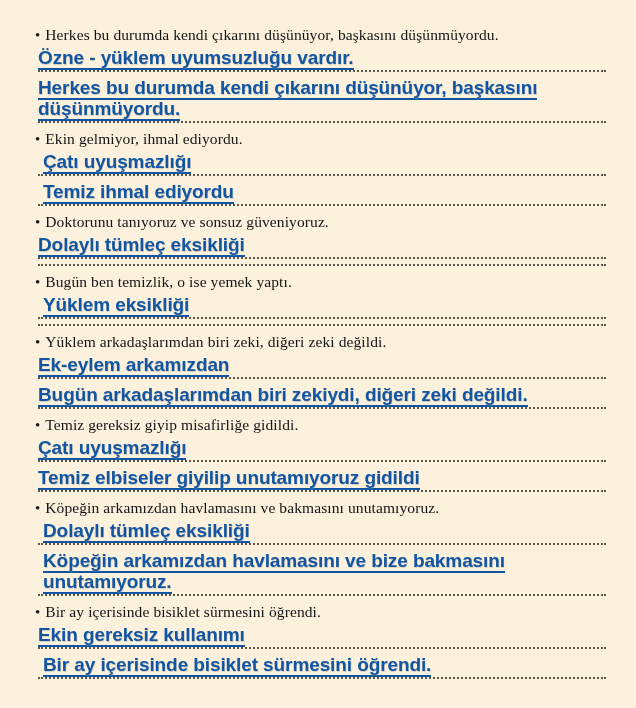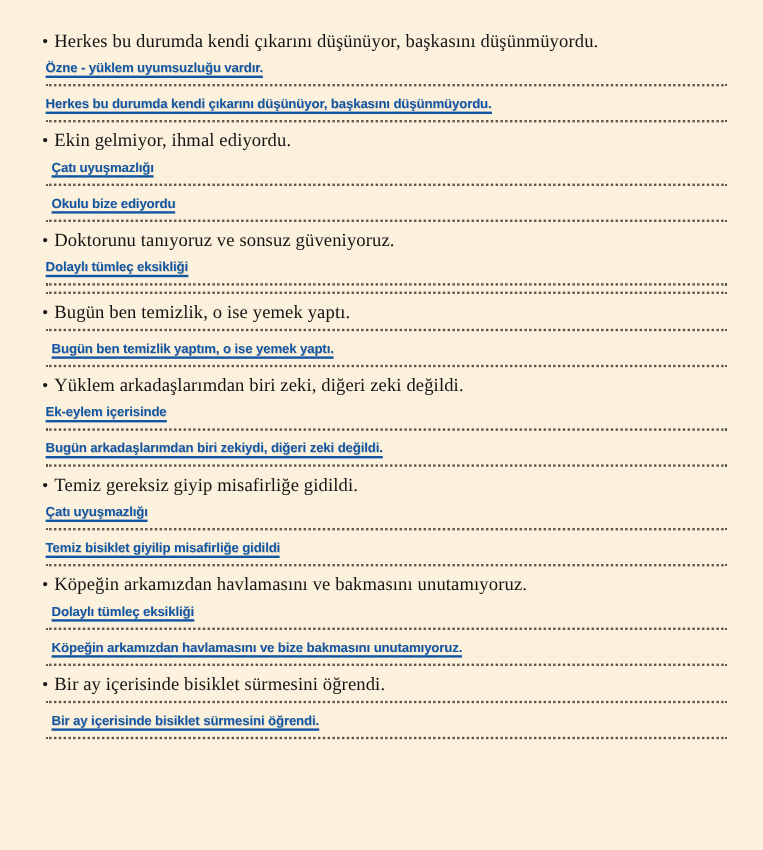--- a/index.html
+++ b/index.html
@@ -60,21 +60,21 @@
     margin: 0;
   }
   .answer-row.indented {
     padding-left: 27px;
   }
   .answer-text {
     display: inline;
     color: #1155a3;
     font-family: "Liberation Sans", sans-serif;
     font-weight: bold;
-    font-size: 11px;
+    font-size: 19px;
     line-height: 21px;
     letter-spacing: -0.1px;
     border-bottom: 2px solid #1155a3;
     padding-bottom: 0px;
     text-shadow: 0.6px 0.6px 0px rgba(150,150,150,0.35);
   }
   .dotted-rule {
     display: block;
     height: 0;
     margin: 2px 14px 5px 22px;
@@ -106,21 +106,21 @@
     <div class="exercise-item">
       <div class="prompt-row">
         <span class="bullet-icon">•</span>
         <span class="prompt-text">Ekin gelmiyor, ihmal ediyordu.</span>
       </div>
       <div class="answer-row indented">
         <span class="answer-text">Çatı uyuşmazlığı</span>
       </div>
       <span class="dotted-rule"></span>
       <div class="answer-row indented">
-        <span class="answer-text">Okulu bize ediyordu</span>
+        <span class="answer-text">Temiz ihmal ediyordu</span>
       </div>
       <span class="dotted-rule"></span>
     </div>
 
     <div class="exercise-item">
       <div class="prompt-row">
         <span class="bullet-icon">•</span>
         <span class="prompt-text">Doktorunu tanıyoruz ve sonsuz güveniyoruz.</span>
       </div>
       <div class="answer-row">
@@ -128,53 +128,53 @@
       </div>
       <span class="dotted-rule"></span>
       <span class="dotted-rule"></span>
     </div>
 
     <div class="exercise-item">
       <div class="prompt-row">
         <span class="bullet-icon">•</span>
         <span class="prompt-text">Bugün ben temizlik, o ise yemek yaptı.</span>
       </div>
-      <span class="dotted-rule"></span>
-      <div class="answer-row indented">
-        <span class="answer-text">Bugün ben temizlik yaptım, o ise yemek yaptı.</span>
-      </div>
+      <div class="answer-row indented">
+        <span class="answer-text">Yüklem eksikliği</span>
+      </div>
+      <span class="dotted-rule"></span>
       <span class="dotted-rule"></span>
     </div>
 
     <div class="exercise-item">
       <div class="prompt-row">
         <span class="bullet-icon">•</span>
         <span class="prompt-text">Yüklem arkadaşlarımdan biri zeki, diğeri zeki değildi.</span>
       </div>
       <div class="answer-row">
-        <span class="answer-text">Ek-eylem içerisinde</span>
+        <span class="answer-text">Ek-eylem arkamızdan</span>
       </div>
       <span class="dotted-rule"></span>
       <div class="answer-row">
         <span class="answer-text">Bugün arkadaşlarımdan biri zekiydi, diğeri zeki değildi.</span>
       </div>
       <span class="dotted-rule"></span>
     </div>
 
     <div class="exercise-item">
       <div class="prompt-row">
         <span class="bullet-icon">•</span>
         <span class="prompt-text">Temiz gereksiz giyip misafirliğe gidildi.</span>
       </div>
       <div class="answer-row">
         <span class="answer-text">Çatı uyuşmazlığı</span>
       </div>
       <span class="dotted-rule"></span>
       <div class="answer-row">
-        <span class="answer-text">Temiz bisiklet giyilip misafirliğe gidildi</span>
+        <span class="answer-text">Temiz elbiseler giyilip unutamıyoruz gidildi</span>
       </div>
       <span class="dotted-rule"></span>
     </div>
 
     <div class="exercise-item">
       <div class="prompt-row">
         <span class="bullet-icon">•</span>
         <span class="prompt-text">Köpeğin arkamızdan havlamasını ve bakmasını unutamıyoruz.</span>
       </div>
       <div class="answer-row indented">
@@ -184,20 +184,23 @@
       <div class="answer-row indented">
         <span class="answer-text">Köpeğin arkamızdan havlamasını ve bize bakmasını unutamıyoruz.</span>
       </div>
       <span class="dotted-rule"></span>
     </div>
 
     <div class="exercise-item">
       <div class="prompt-row">
         <span class="bullet-icon">•</span>
         <span class="prompt-text">Bir ay içerisinde bisiklet sürmesini öğrendi.</span>
+      </div>
+      <div class="answer-row">
+        <span class="answer-text">Ekin gereksiz kullanımı</span>
       </div>
       <span class="dotted-rule"></span>
       <div class="answer-row indented">
         <span class="answer-text">Bir ay içerisinde bisiklet sürmesini öğrendi.</span>
       </div>
       <span class="dotted-rule"></span>
     </div>
 
   </div>
 </div>

